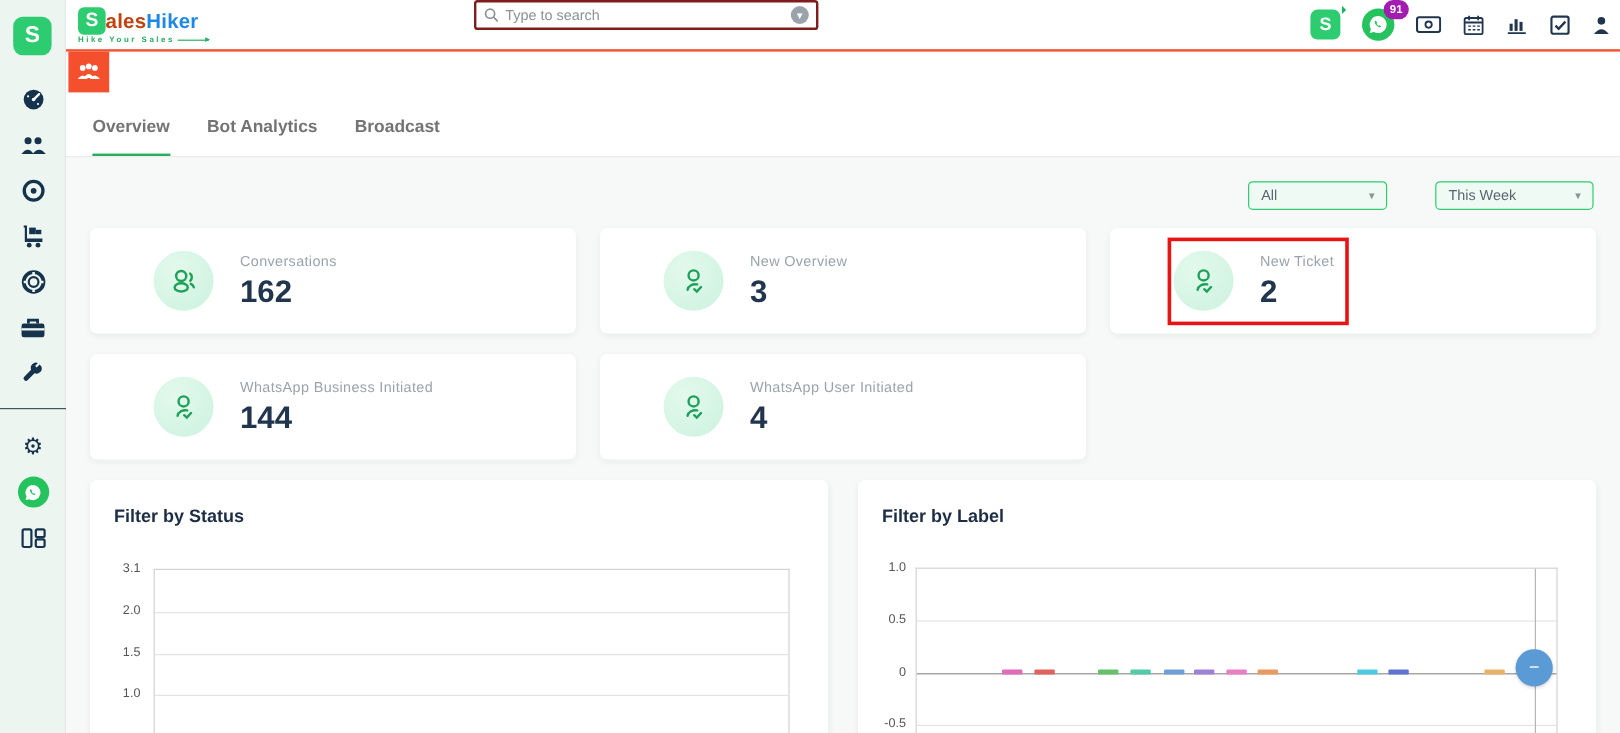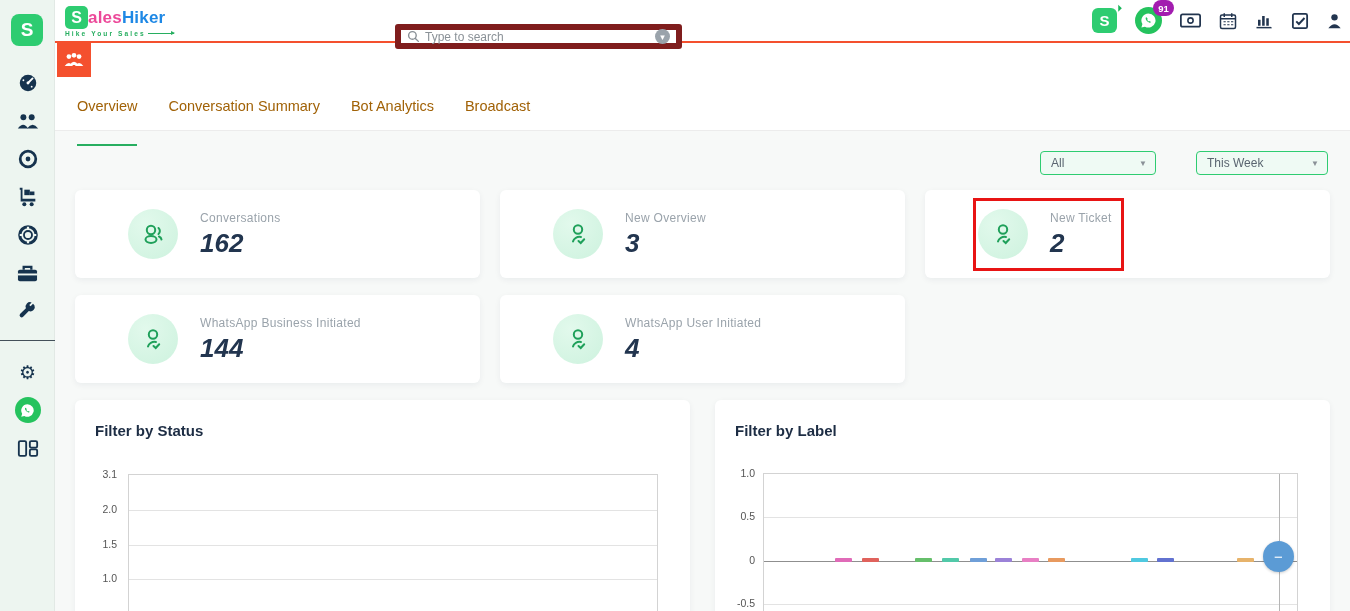--- a/index.html
+++ b/index.html
@@ -19,30 +19,30 @@
   #wa-side { width:26px; height:26px; border-radius:50%; background:#25c35e;
              display:flex; align-items:center; justify-content:center; }
 
   
   #header { position:absolute; left:55px; top:0; width:1295px; height:43px;
             background:#ffffff; border-bottom:2px solid #f4502e; z-index:4; }
   #logo { position:absolute; left:10px; top:6px; cursor:pointer; }
   #logo-row { display:flex; align-items:center; }
   #logo-s { width:23px; height:23px; background:#2ecc71; border-radius:5px; color:#fff;
             font-weight:bold; font-size:16px; display:flex; align-items:center; justify-content:center; }
-  .logo-green { color:#ec4899; font-weight:bold; font-size:17px; letter-spacing:.2px; }
+  .logo-green { color:#c2410c; font-weight:bold; font-size:17px; letter-spacing:.2px; }
   .logo-blue  { color:#1e88e5; font-weight:bold; font-size:17px; letter-spacing:.2px; }
   #tagline { margin-top:1px; display:flex; align-items:center; }
   #tagline span { color:#27ae60; font-size:6.6px; font-weight:bold; letter-spacing:2.1px; white-space:nowrap; }
   #tagline-arrow { height:1px; width:26px; background:#27ae60; position:relative; margin-left:2px; }
   #tagline-arrow:after { content:""; position:absolute; right:-1px; top:-2px;
             border-left:4px solid #27ae60; border-top:2.5px solid transparent; border-bottom:2.5px solid transparent; }
 
-  #searchbox { position:absolute; left:340px; top:24px; width:287px; height:25px;
-               border:6px solid #7f1d1d; border-radius:3px; background:#fff;
+  #searchbox { position:absolute; left:340px; top:0; width:287px; height:25px;
+               border:2px solid #7f1d1d; border-radius:3px; background:#fff;
                display:flex; align-items:center; padding:0 6px; }
   #searchbox input { border:none; outline:none; flex:1; font-size:12px; color:#444;
                      font-family:"Liberation Sans",sans-serif; background:transparent; margin-left:5px; }
   #searchbox input::placeholder { color:#8a9197; }
   #search-dd { width:15px; height:15px; border-radius:50%; background:#9aa3ab; color:#fff;
                font-size:9px; display:flex; align-items:center; justify-content:center; cursor:pointer; }
 
   #hdr-icons { position:absolute; right:8px; top:7px; display:flex; align-items:center; gap:18px; }
   .icon-btn { cursor:pointer; position:relative; display:flex; align-items:center; justify-content:center; }
   #hdr-s { width:25px; height:25px; border-radius:6px; background:#2ecc71; color:#fff;
@@ -54,37 +54,37 @@
   #wa-badge { position:absolute; top:-7px; right:-12px; min-width:21px; height:16px; border-radius:9px;
               background:#a21caf; color:#fff; font-size:9.5px; font-weight:bold;
               display:flex; align-items:center; justify-content:center; padding:0 4px; }
 
   
   #module-tile { position:absolute; left:57px; top:43px; width:34px; height:34px; background:#f4502e;
                  display:flex; align-items:center; justify-content:center; cursor:pointer; z-index:6; }
   #tabsbar { position:absolute; left:55px; top:43px; width:1295px; height:88px; background:#fff;
              border-bottom:1px solid #ececec; }
   #tabs { position:absolute; left:22px; top:55px; display:flex; gap:31px; list-style:none; }
-  .tab { font-size:14.5px; font-weight:normal; color:#a16207; padding-bottom:32px; cursor:pointer; position:relative; white-space:nowrap; }
+  .tab { font-size:14.5px; font-weight:bold; color:#737373; padding-bottom:16px; cursor:pointer; position:relative; white-space:nowrap; }
   .tab.active:after { content:""; position:absolute; left:0; right:0; bottom:0; height:2px; background:#27ae60; }
 
   
   .dropdown { position:absolute; height:24px; background:#effaf4; border:1px solid #2ecc71; border-radius:4px;
               display:flex; align-items:center; justify-content:space-between; padding:0 8px 0 10px;
               font-size:12px; color:#5a6570; cursor:pointer; }
   .dd-caret { font-size:8px; color:#8a9197; }
 
   
   .stat-card { position:absolute; width:405px; height:88px; background:#fff; border-radius:6px;
                box-shadow:0 2px 6px rgba(25,42,70,.06); }
   .stat-circle { position:absolute; left:53px; top:19px; width:50px; height:50px; border-radius:50%;
                  background:radial-gradient(circle at 35% 30%, #e2f9ec, #cdf2de);
                  display:flex; align-items:center; justify-content:center; }
   .stat-label { position:absolute; left:125px; top:21px; font-size:12px; color:#9aa3ab; letter-spacing:.3px; }
-  .stat-value { position:absolute; left:125px; top:38px; font-size:26px; font-weight:bold; color:#22354f;font-style:italic; }
+  .stat-value { position:absolute; left:125px; top:38px; font-size:26px; font-weight:bold; color:#22354f; }
   .stat-svg { stroke:#1fa05a; fill:none; stroke-width:2; stroke-linecap:round; }
 
   #annotation-box { position:absolute; left:973px; top:198px; width:151px; height:73px;
                     border:3px solid #e81414; z-index:7; pointer-events:none; }
 
   
   .chart-card { position:absolute; top:400px; width:615px; height:260px; background:#fff; border-radius:6px;
                 box-shadow:0 2px 6px rgba(25,42,70,.06); }
   .chart-title { position:absolute; left:20px; top:22px; font-size:15px; font-weight:bold; color:#1d2d44; }
   .plot { position:absolute; border-top:1px solid #d3d3d3; border-left:1px solid #d3d3d3; border-right:1px solid #d3d3d3; }
@@ -264,21 +264,20 @@
     <circle cx="19" cy="6" r="2.8" fill="#fff"></circle>
     <path d="M2 17 q5 -7 10 0 z" fill="#fff"></path>
     <path d="M8 16 q5 -8 10 0 z" fill="#fff"></path>
     <path d="M14 17 q5 -7 10 0 z" fill="#fff"></path>
   </svg>
 </div>
 
 <nav id="tabsbar">
   <ul id="tabs">
     <li class="tab active">Overview</li>
-    <li class="tab">Conversation Summary</li>
     <li class="tab">Bot Analytics</li>
     <li class="tab">Broadcast</li>
   </ul>
 </nav>
 
 <div class="dropdown" style="left:1040px; top:151px; width:116px;">
   <span>All</span>
   <span class="dd-caret">▼</span>
 </div>
 <div class="dropdown" style="left:1196px; top:151px; width:132px;">

